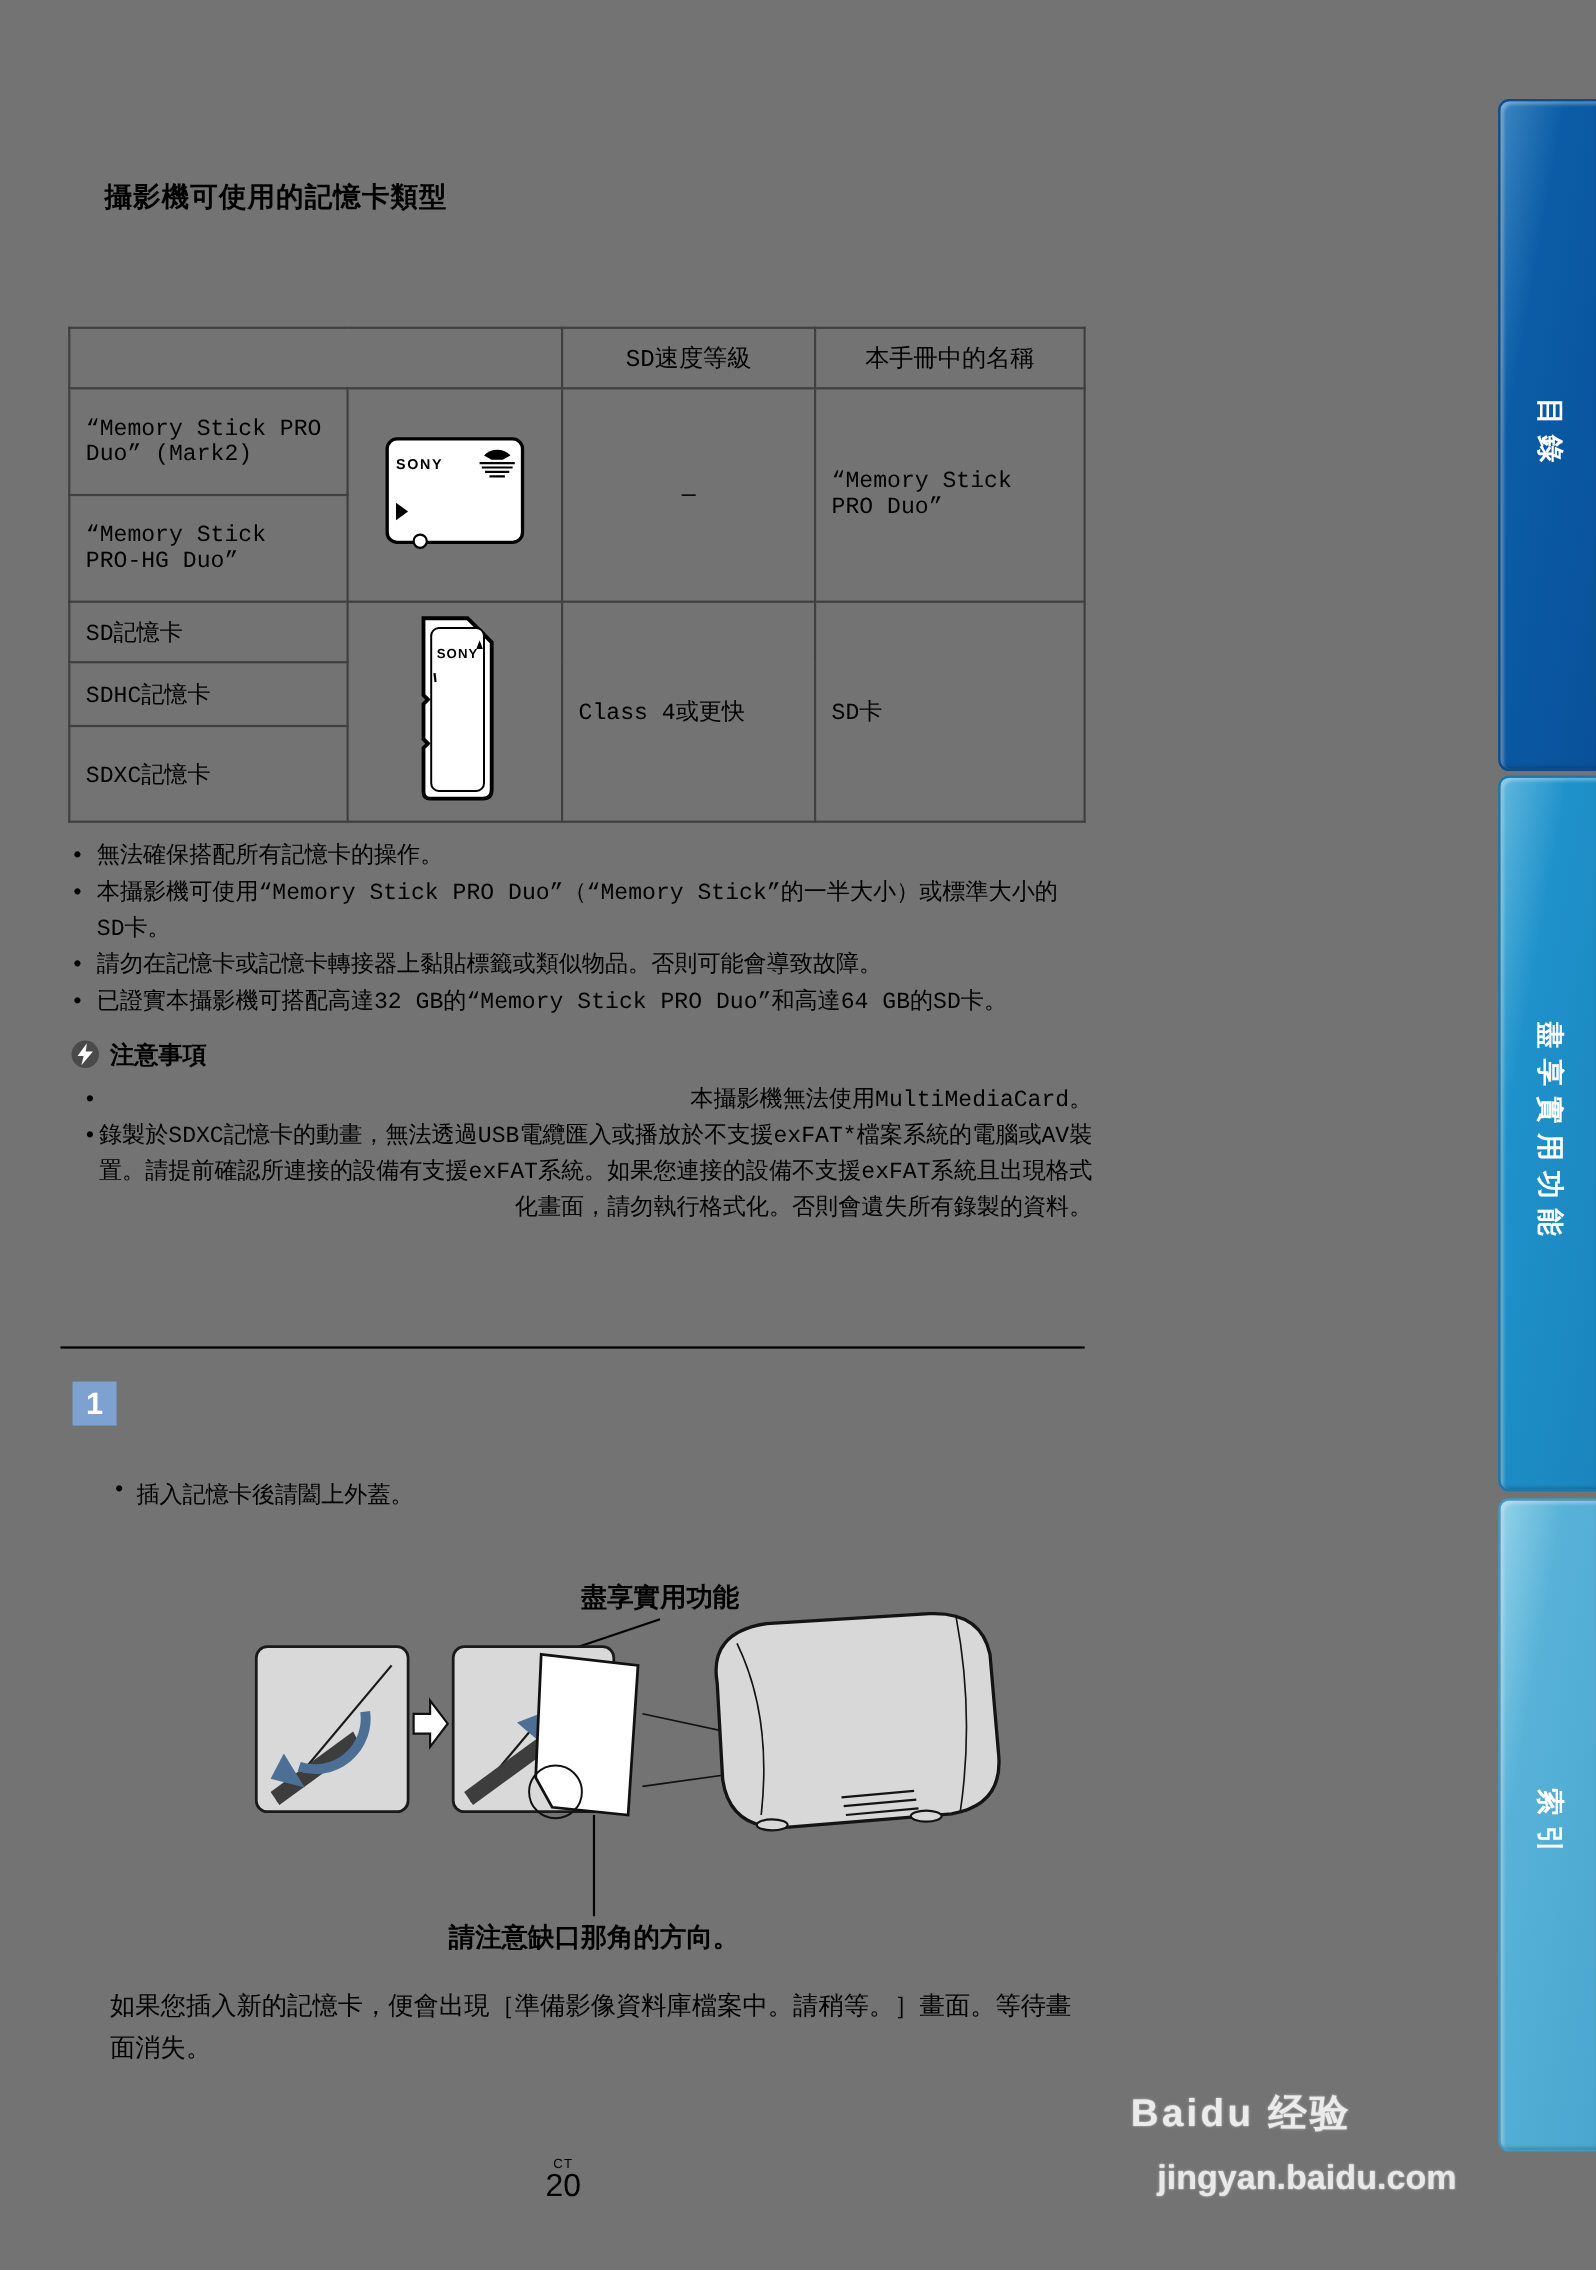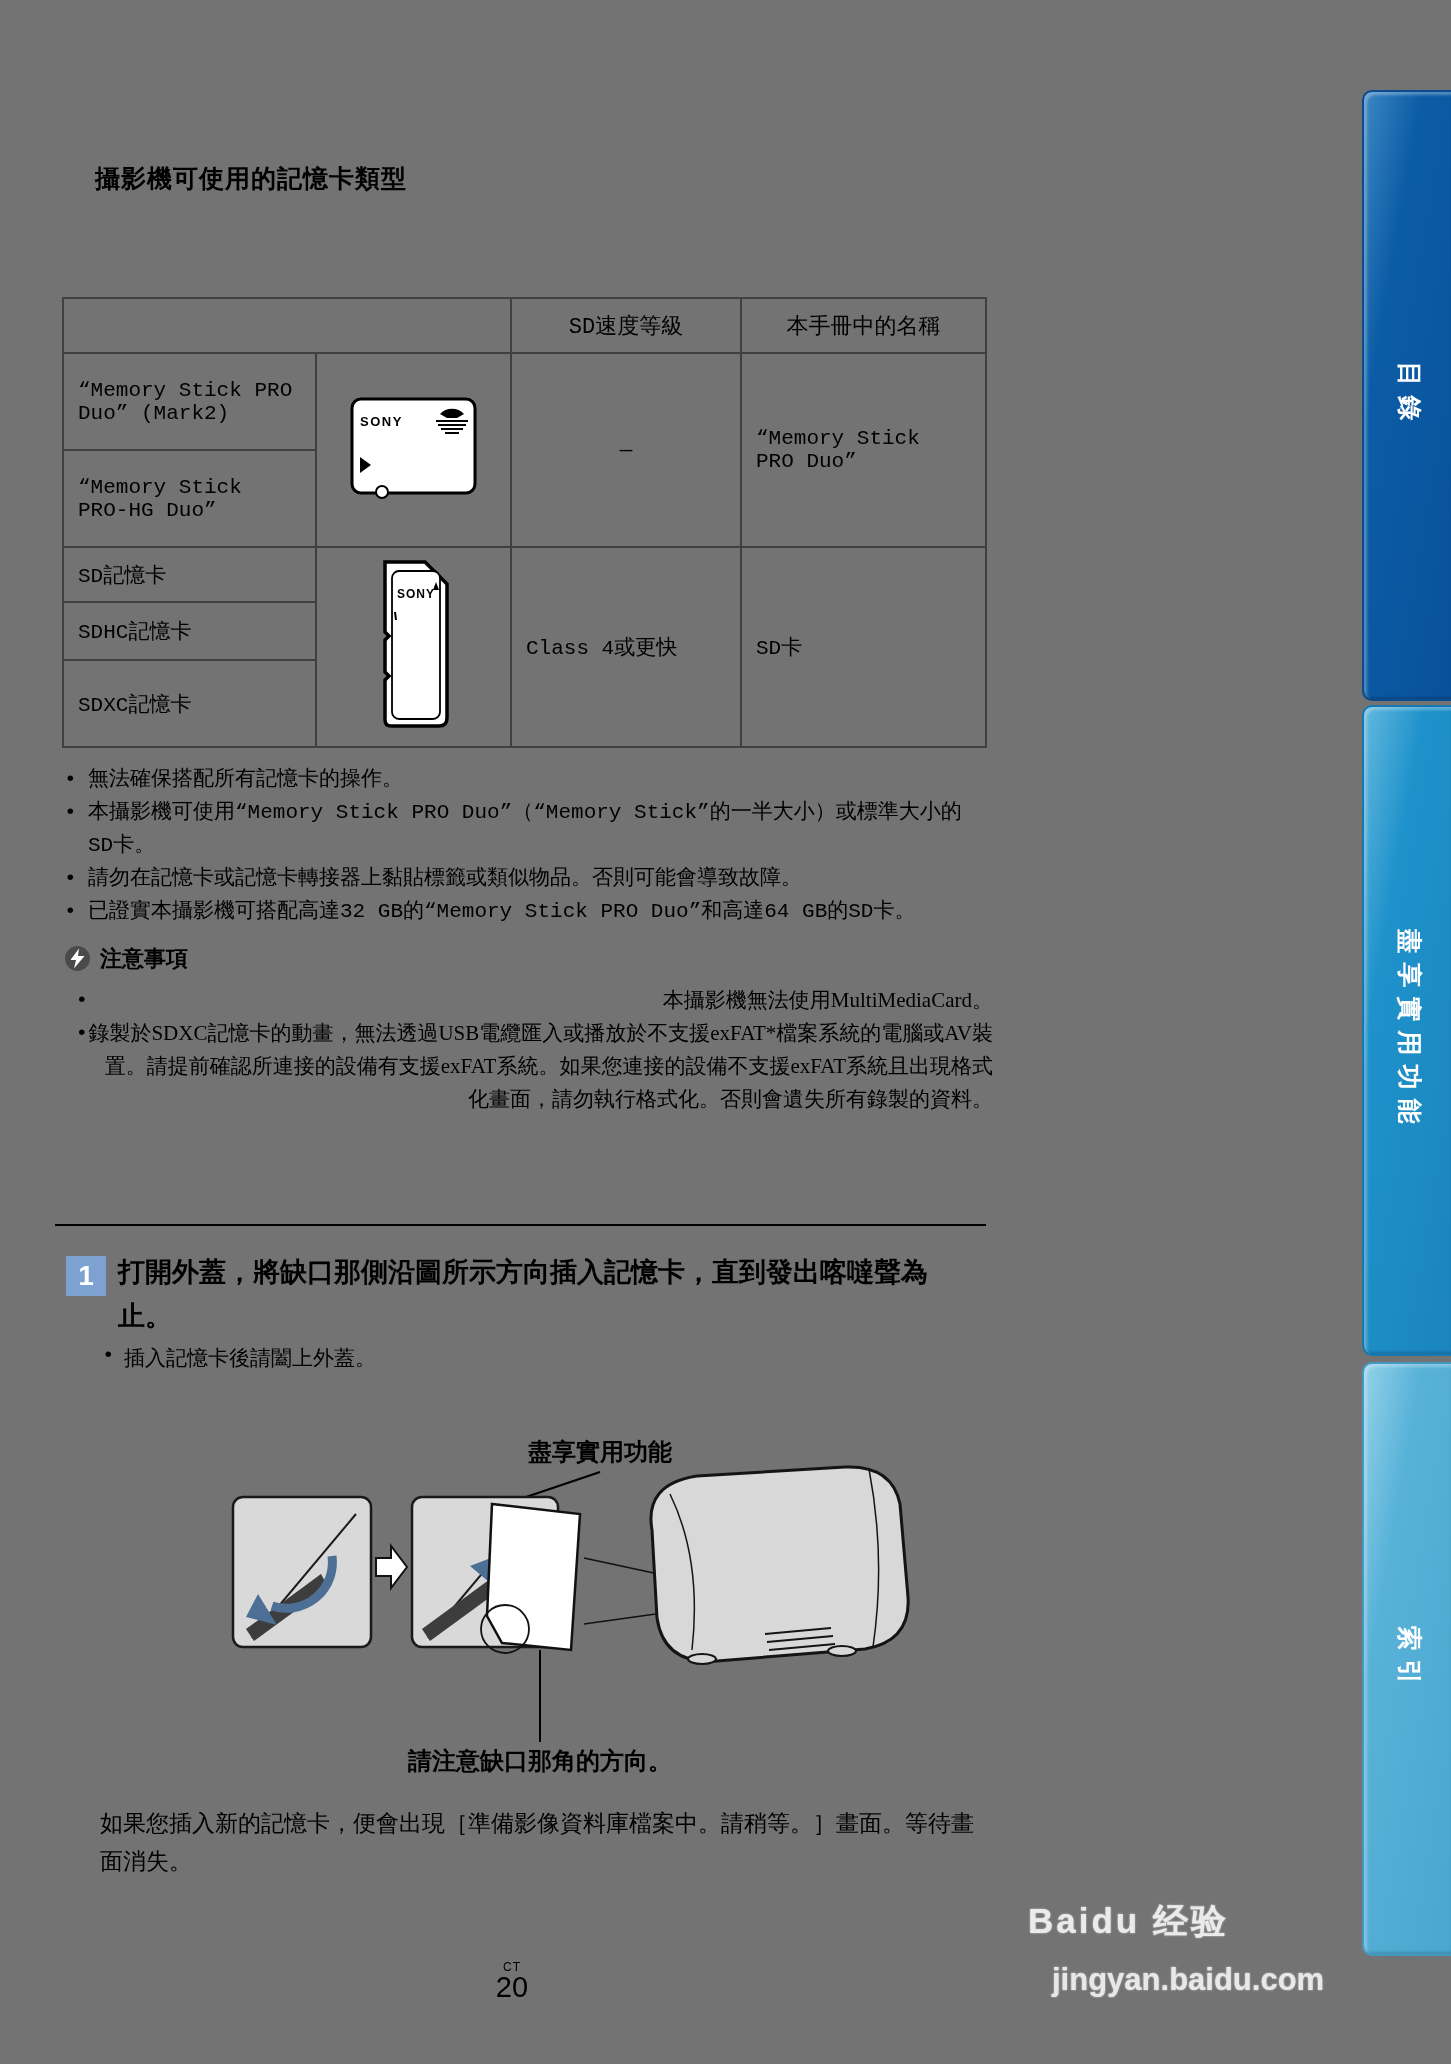--- a/index.html
+++ b/index.html
@@ -32,21 +32,21 @@
     font-size:21px; line-height:33px; }
   .bullet { display:flex; }
   .bullet .dot { width:24px; flex:none; }
   .bullet .txt { width:880px; }
 
   .notes { position:absolute; left:64px; top:942px; width:935px;
     font-size:21px; line-height:33px;text-align:right; }
   .notes-header { display:flex; align-items:center; gap:9px;
     font-family:"Liberation Sans", sans-serif; font-weight:bold; font-size:22px;
     margin-bottom:9px; }
-  .notes .txt { width:905px;font-family:Liberation Serif, serif; }
+  .notes .txt { width:905px; }
   .footnote { padding-left:26px; }
 
   .sep { position:absolute; left:55px; top:1224px; width:931px; height:2px; background:#000; }
 
   
   .step-num { position:absolute; left:66px; top:1256px; width:40px; height:40px;
     background:#7da2d2; color:#fff; font-family:"Liberation Sans", sans-serif;
     font-weight:bold; font-size:28px; display:flex; align-items:center; justify-content:center; }
   .step-text { position:absolute; left:118px; top:1250px; width:824px;
     font-family:"Liberation Sans", sans-serif; font-weight:bold; font-size:27px; line-height:44px; }
@@ -186,21 +186,20 @@
       </div>
     <div class="bullet">
         <span class="dot">•</span>
         <span class="txt">錄製於SDXC記憶卡的動畫，無法透過USB電纜匯入或播放於不支援exFAT*檔案系統的電腦或AV裝置。請提前確認所連接的設備有支援exFAT系統。如果您連接的設備不支援exFAT系統且出現格式化畫面，請勿執行格式化。否則會遺失所有錄製的資料。</span>
       </div>
   </div>
 
   <div class="sep"></div>
 
   <div class="step-num">1</div>
-  <div class="step-text">打開外蓋，將缺口那側沿圖所示方向插入記憶卡，直到發出喀噠聲為止。</div>
   <div class="step-sub bodytxt">
     <span class="dot">•</span>
     <span>插入記憶卡後請闔上外蓋。</span>
   </div>
 
   <div class="fig-label">盡享實用功能</div>
 
   <svg class="fig-svg" width="770" height="320" viewBox="225 1425 770 320">
 
     <line x1="600" y1="1472" x2="464" y2="1518" stroke="#000" stroke-width="2"></line>

